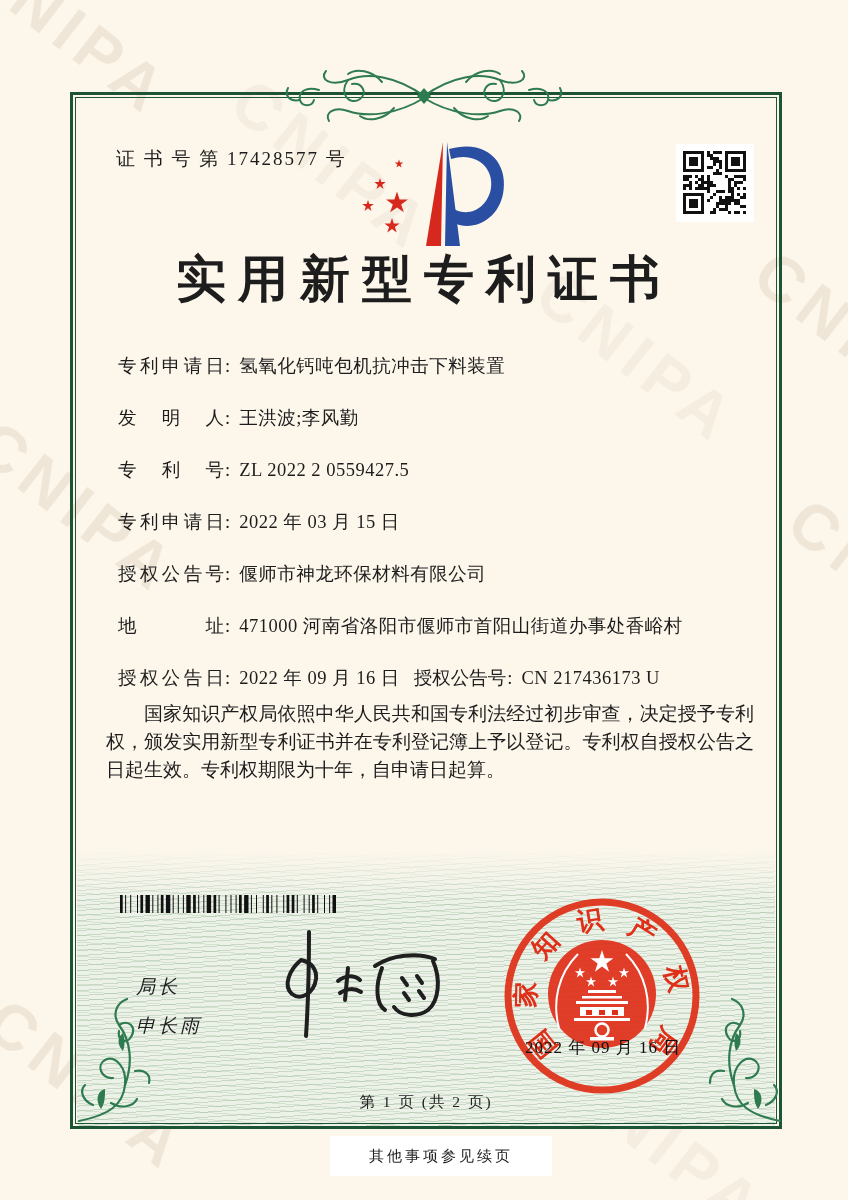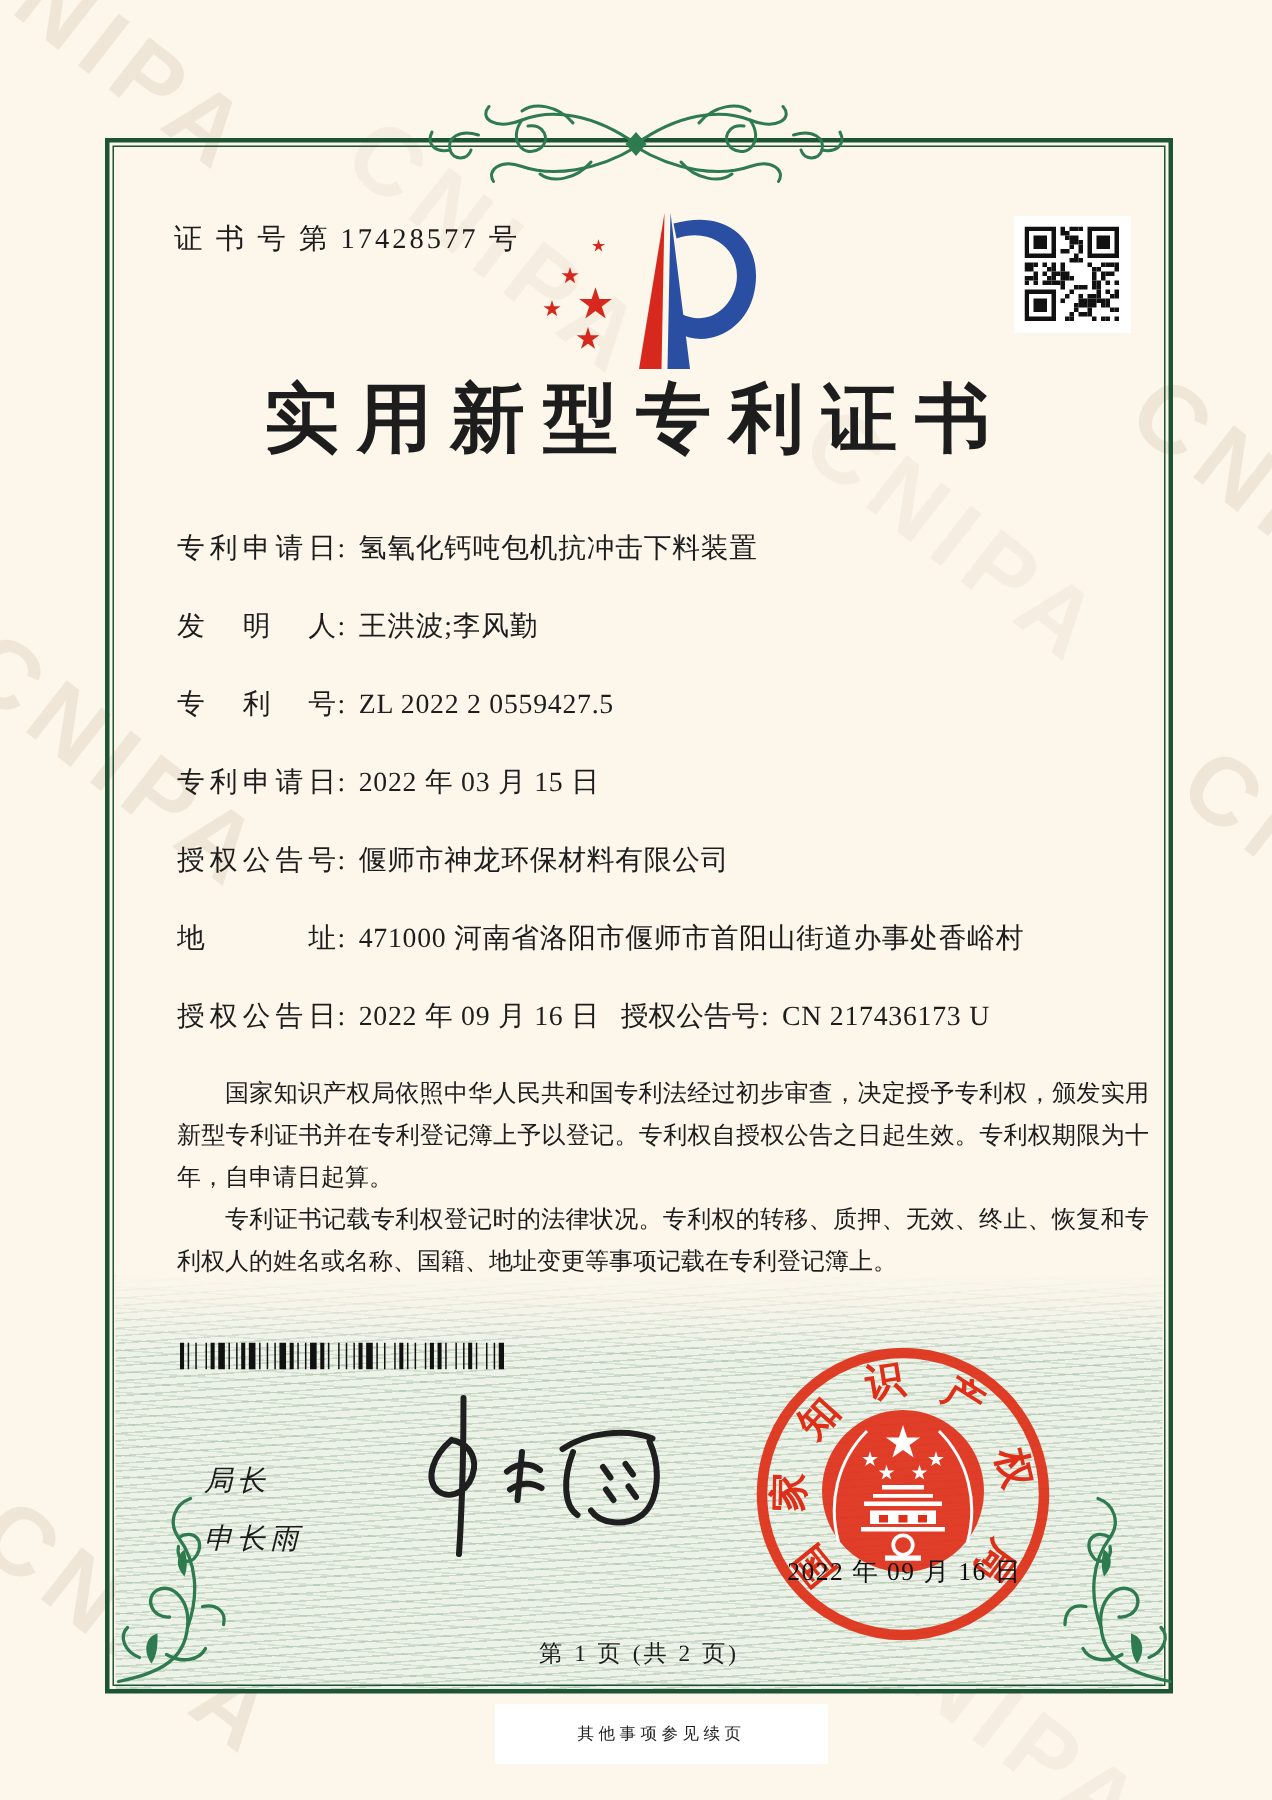--- a/index.html
+++ b/index.html
@@ -38,41 +38,41 @@
          font-size:50px;font-weight:bold;letter-spacing:12px;}
 
   .fields{position:absolute;left:118px;top:355px;display:flex;flex-direction:column;gap:29px;
           font-size:18.5px;}
   .frow{white-space:nowrap;line-height:23px;}
   .flabel{display:inline-block;width:106px;text-align:justify;text-align-last:justify;vertical-align:top;}
   .fcolon{display:inline-block;margin:0 9px 0 1px;}
   .fvalue{letter-spacing:.5px;}
   .grant2-label{margin-left:14px;}
 
-  .paras{position:absolute;left:118px;top:700px;width:648px;font-size:16px;line-height:28px;
-         text-align:justify;margin-top:16px;}
+  .paras{position:absolute;left:106px;top:700px;width:648px;font-size:19px;line-height:28px;
+         text-align:justify;}
   .paras p{margin:0;text-indent:2em;}
 
   .barcode{position:absolute;left:120px;top:895px;width:216px;height:18px;}
 
   .director{position:absolute;left:136px;top:974px;font-size:19px;letter-spacing:3px;font-style:italic;}
   .director div{margin-bottom:13px;}
 
   .signature{position:absolute;left:245px;top:926px;}
 
   .seal{position:absolute;left:496px;top:890px;width:212px;height:212px;}
   .seal svg text{font-family:"Liberation Serif","DejaVu Serif",serif;font-size:26px;font-weight:bold;
        text-anchor:middle;dominant-baseline:central;}
   .seal-date{position:absolute;left:498px;top:1036px;width:210px;text-align:center;
        font-size:17px;letter-spacing:1px;color:#101010;}
 
   .page-num{position:absolute;left:70px;top:1092px;width:712px;text-align:center;font-size:15.5px;letter-spacing:2px;}
 
   .footer-note{position:absolute;left:330px;top:1136px;width:222px;height:40px;background:#ffffff;
-       line-height:40px;text-align:center;font-size:11px;letter-spacing:3px;z-index:4;}
+       line-height:40px;text-align:center;font-size:15px;letter-spacing:3px;z-index:4;}
 
   .flourish-top{position:absolute;left:264px;top:66px;z-index:3;}
   .corner-fl{position:absolute;z-index:3;}
   .corner-fl.left{left:75px;top:993px;}
   .corner-fl.right{left:688px;top:993px;transform:scaleX(-1);}
 </style>
 </head>
 <body>
 
 <div class="page">
@@ -303,21 +303,20 @@
       <div class="frow">
         <span class="flabel">地址</span><span class="fcolon">:</span><span class="fvalue">471000 河南省洛阳市偃师市首阳山街道办事处香峪村</span>
       </div>
       <div class="frow">
         <span class="flabel">授权公告日</span><span class="fcolon">:</span><span class="fvalue">2022 年 09 月 16 日</span><span class="grant2-label">授权公告号</span><span class="fcolon">:</span><span class="fvalue">CN 217436173 U</span>
       </div>
     </div>
 
     <div class="paras">
       <p>国家知识产权局依照中华人民共和国专利法经过初步审查，决定授予专利权，颁发实用新型专利证书并在专利登记簿上予以登记。专利权自授权公告之日起生效。专利权期限为十年，自申请日起算。</p>
-      <p>专利证书记载专利权登记时的法律状况。专利权的转移、质押、无效、终止、恢复和专利权人的姓名或名称、国籍、地址变更等事项记载在专利登记簿上。</p>
     </div>
 
     <div class="barcode">
       <svg id="bc-svg" width="216" height="18" viewBox="0 0 216 18">
           <rect x="0.0" y="0" width="2.7" height="18" fill="#111"></rect>
           <rect x="5.1" y="0" width="1.0" height="18" fill="#111"></rect>
           <rect x="10.2" y="0" width="1.0" height="18" fill="#111"></rect>
           <rect x="17.0" y="0" width="1.0" height="18" fill="#111"></rect>
           <rect x="20.4" y="0" width="2.7" height="18" fill="#111"></rect>
           <rect x="25.5" y="0" width="4.4" height="18" fill="#111"></rect>

